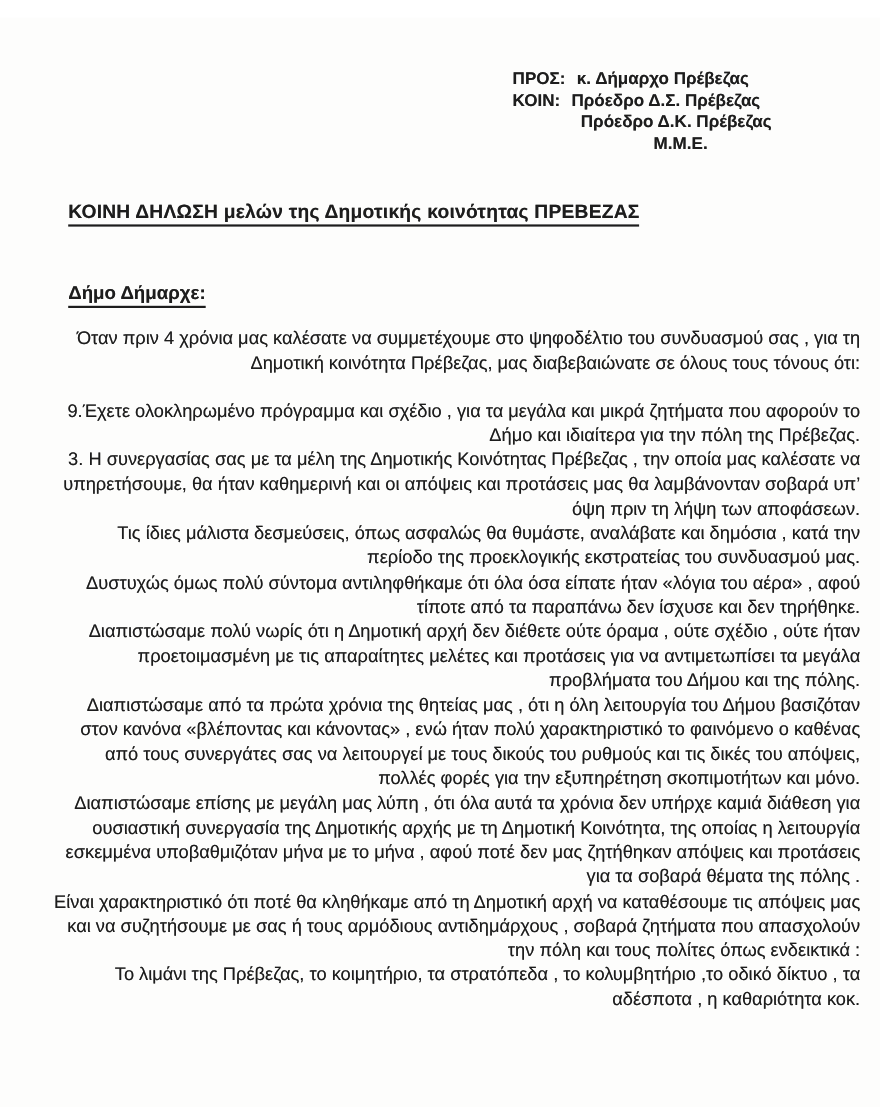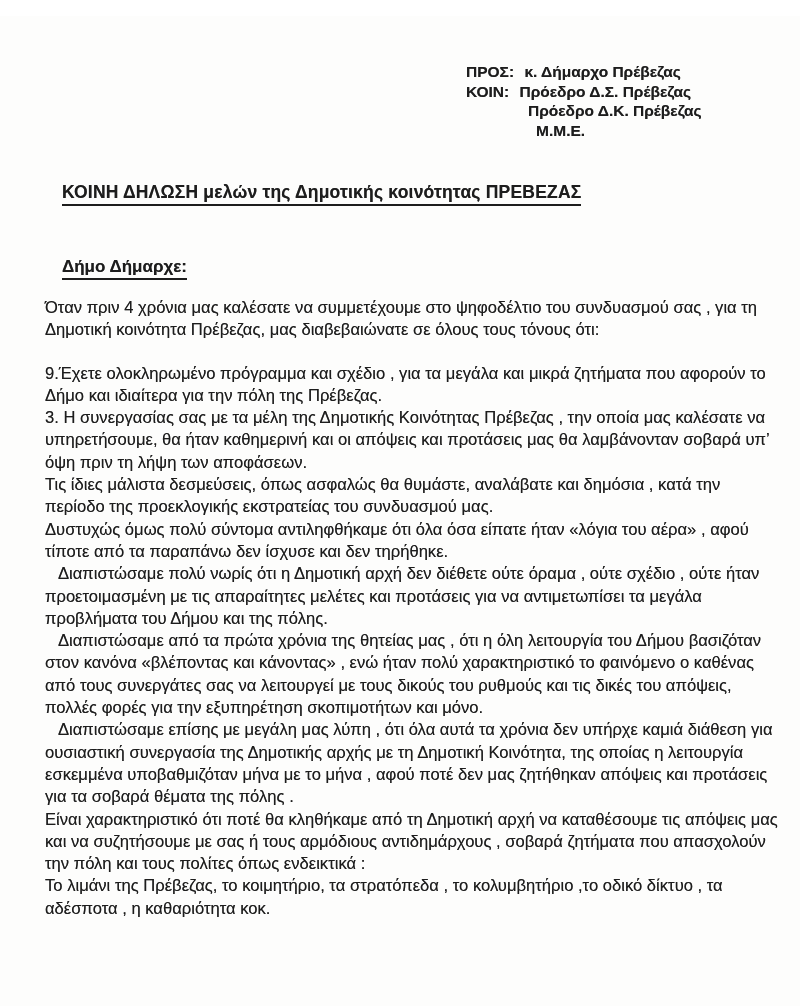--- a/index.html
+++ b/index.html
@@ -26,21 +26,21 @@
     left: 466px;
     top: 46px;
     font-size: 15.5px;
     line-height: 19.5px;
     font-weight: bold;
   }
   .r-row { white-space: nowrap; }
   .r-label { display: inline-block; }
   .r-val { display: inline-block; margin-left: 6px; }
   .r-ind1 { padding-left: 56px; text-align: right; }
-  .r-ind2 { padding-left: 64px; }
+  .r-ind2 { padding-left: 64px; text-align: center; }
 
   
   .title {
     position: absolute;
     left: 62px;
     top: 166px;
     margin: 0;
     font-size: 17.5px;
     font-weight: bold;
     letter-spacing: 0.2px;
@@ -63,21 +63,21 @@
   
   .body {
     position: absolute;
     left: 45px;
     top: 281px;
     width: 737px;
     font-size: 16.6px;
     line-height: 22.3px;
     text-align: left;
   }
-  .body p { margin: 0; }
+  .body p { margin: 0; text-align: right; }
   .points p { margin: 0; }
   .points { margin-top: 21px; }
   .g12 { margin-top: 12px; }
   .g19 { margin-top: 19px; }
   .g3  { margin-top: 3px; }
   .ind { text-indent: 13px; }
 </style>
 </head>
 <body>
 

